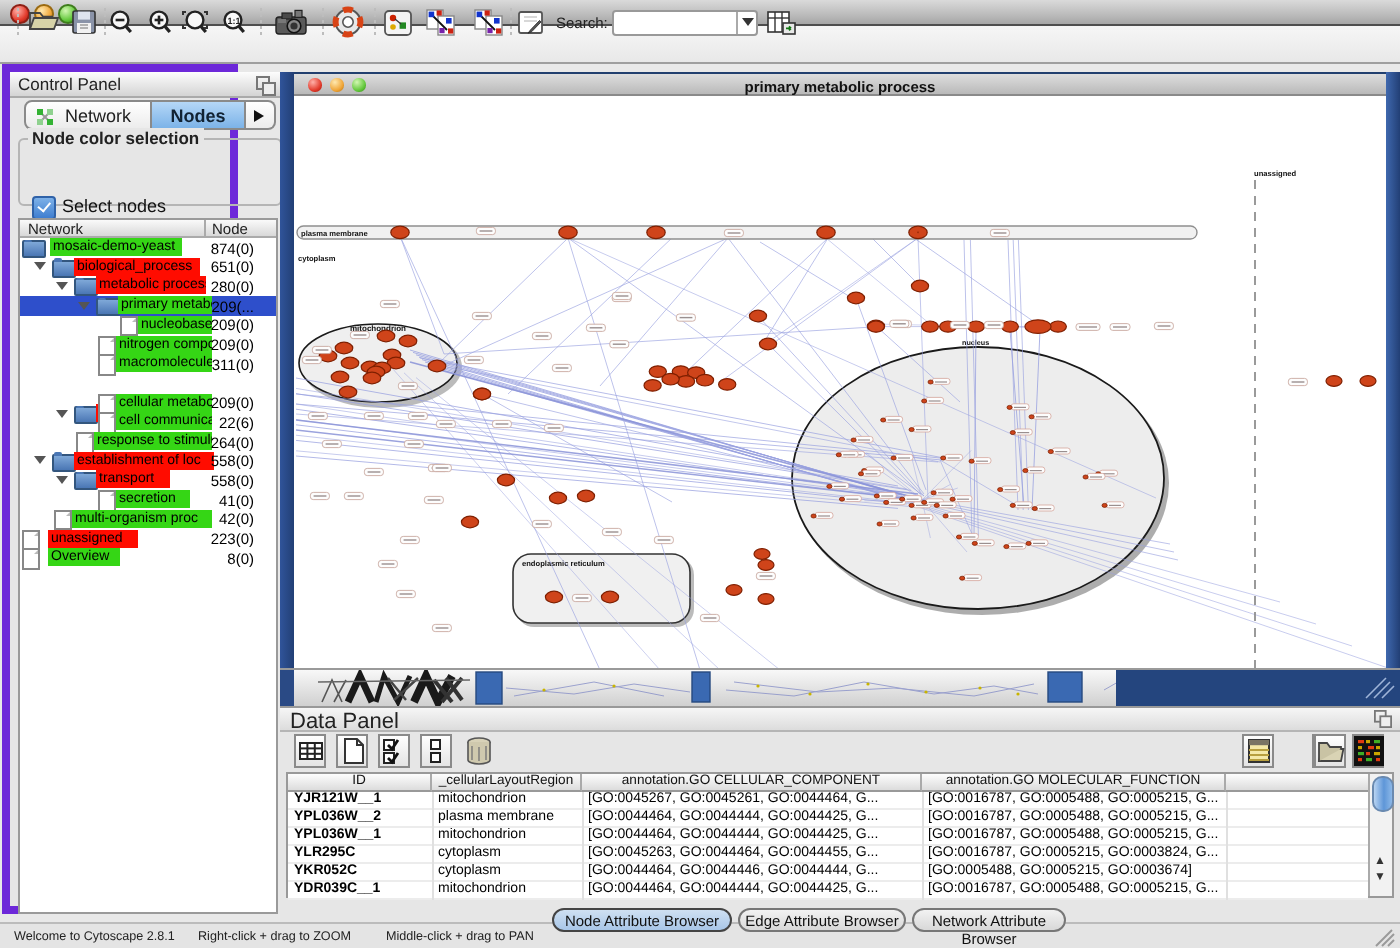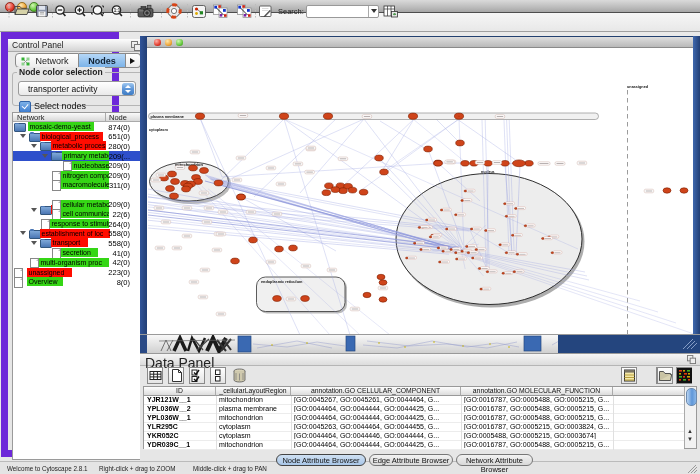--- a/index.html
+++ b/index.html
@@ -8,21 +8,21 @@
   
   #titlebar{left:0;top:0;width:700px;height:12.5px;background:linear-gradient(#dadada,#bcbcbc 60%,#a6a6a6);border-bottom:1.5px solid #4e4e4e;box-sizing:border-box;}
   .tl{width:7.8px;height:7.8px;border-radius:50%;top:2px;}
   .tl.r{background:radial-gradient(circle at 35% 30%,#ffb0a8,#e33d2e 60%,#9e1407);border:0.5px solid #8e2015;}
   .tl.o{background:radial-gradient(circle at 35% 30%,#ffe9b0,#f0a73a 60%,#b36a0a);border:0.5px solid #9a6a12;}
   .tl.g{background:radial-gradient(circle at 35% 30%,#d2f7b2,#66c93f 60%,#2e8711);border:0.5px solid #3f7d1d;}
   #apptitle{width:700px;text-align:center;top:1.5px;font-size:8.5px;color:#1a1a1a;}
   
   #toolbar{left:0;top:12.5px;width:700px;height:19.5px;background:linear-gradient(#f6f6f6,#e8e8e8);border-bottom:1px solid #9f9f9f;box-sizing:border-box;}
   
-  #cp{left:1px;top:32px;width:118px;height:425px;background:#e6e6e6;border:7px solid #6d28d9;box-sizing:border-box;}
+  #cp{left:1px;top:32px;width:118px;height:425px;background:#e6e6e6;border:4px solid #6d28d9;box-sizing:border-box;}
   #cphead{left:0;top:0;width:136px;height:12px;background:linear-gradient(#fdfdfd,#d4d4d4);border-bottom:1px solid #aaa;}
   #cphead span{position:absolute;left:4px;top:1px;font-size:8.5px;color:#222;}
   
   #tabs{left:7px;top:14px;width:126px;height:15px;}
   .tab{position:absolute;top:0;height:15px;box-sizing:border-box;border:1px solid #8a8a8a;font-size:9px;text-align:center;}
   
   #grp{left:4px;top:33px;width:130px;height:32px;border:1px solid #b5b5b5;border-radius:3px;}
   #grplabel{left:9px;top:28px;font-size:8.5px;font-weight:bold;color:#222;background:#e6e6e6;padding:0 2px;}
   #combo{left:10px;top:42px;width:118px;height:15px;background:linear-gradient(#fff,#e9e9e9);border:1px solid #9a9a9a;border-radius:3px;box-sizing:border-box;}
   #combo .txt{position:absolute;left:9px;top:1.5px;font-size:8.5px;color:#111;}
@@ -47,21 +47,21 @@
   .file:before{content:"";position:absolute;right:0;top:0;border-left:2.5px solid transparent;border-bottom:2.5px solid #bbb;}
   
   #mdi{left:140px;top:32px;width:560px;height:321px;background:#e9e9e9;}
   #netwin{left:0px;top:4px;width:560px;height:317px;background:#fff;}
   #nettitle{left:6px;top:0;width:548px;height:11px;background:linear-gradient(#dedede,#b9b9b9);border-bottom:1px solid #8a8a8a;box-sizing:border-box;}
   #nettitle .t{position:absolute;left:0;width:546px;text-align:center;top:1.5px;font-size:7.5px;font-weight:bold;color:#111;}
   .tl2{width:6.5px;height:6.5px;border-radius:50%;top:2px;}
   
   #dp{left:140px;top:353px;width:560px;height:108px;z-index:5;background:#e6e6e6;border-top:1px solid #999;box-sizing:border-box;}
   #dphead{left:0;top:0;width:560px;height:11px;background:linear-gradient(#f6f6f6,#dcdcdc);border-bottom:1px solid #b5b5b5;}
-  #dphead span{position:absolute;left:5px;top:1px;font-size:14px;color:#222;}
+  #dphead span{position:absolute;left:5px;top:1px;font-size:11px;color:#222;}
   .dbtn{position:absolute;top:13px;width:16px;height:16.5px;background:linear-gradient(#fefefe,#e4e4e4);border:1px solid #8a8a8a;box-sizing:border-box;}
   #dtable{left:3px;top:32px;width:554px;height:63px;background:#fff;border:1px solid #999;box-sizing:border-box;}
   .th{position:absolute;top:0;height:8.5px;background:linear-gradient(#fdfdfd,#dcdcdc);border-right:1px solid #aaa;border-bottom:1px solid #999;box-sizing:border-box;font-size:6.8px;text-align:center;color:#111;}
   .td{position:absolute;font-size:7px;color:#000;white-space:nowrap;overflow:hidden;}
   .dtab{position:absolute;top:100px;height:11.5px;border:1px solid #777;border-radius:6px;background:linear-gradient(#f2f2f2,#d8d8d8);font-size:7.5px;text-align:center;color:#111;box-sizing:border-box;}
   
   #status{left:0;top:461px;width:700px;height:13px;background:#e4e4e4;border-top:1px solid #bbb;box-sizing:border-box;font-size:6.3px;color:#222;}
 </style>
 </head>
 <body>
@@ -192,24 +192,20 @@
             <rect x="0.5" y="5.5" width="3" height="3" fill="#8fd18f"></rect>
           </svg>
         <span style="position:relative;top:1.5px;left:5px;color:#222;">Network</span></div>
       <div class="tab" style="left:64px;width:47px;background:linear-gradient(#b5d7f7,#7cb3e8);border-left:none;font-weight:bold;color:#123;"><span style="position:relative;top:1.5px;">Nodes</span></div>
       <div class="tab" style="left:111px;width:15px;background:linear-gradient(#fff,#ececec);border-left:none;border-radius:0 4px 4px 0;">
         <span style="position:absolute;left:4px;top:3.5px;width:0;height:0;border-top:3.5px solid transparent;border-bottom:3.5px solid transparent;border-left:5px solid #111;"></span>
         </div>
     </div>
     <div id="grp" class="abs"></div>
     <div id="grplabel" class="abs">Node color selection</div>
-    <div id="combo" class="abs">
-        <span class="txt">transporter activity</span>
-        <span class="btn"></span>
-      </div>
     <div id="chk" class="abs"></div>
     <div id="chklabel" class="abs">Select nodes</div>
     <div id="tree" class="abs">
       <div id="treehead">
           <span style="position:absolute;left:4px;top:0.5px;">Network</span>
           <span style="position:absolute;left:96px;top:0.5px;">Node</span>
           <span style="position:absolute;left:92px;top:0;width:1px;height:8px;background:#aaa;"></span>
         </div>
       <div class="trow" style="top:9.0px;">
           <span class="fold" style="left:0.5px;"></span>
@@ -306,20 +302,21 @@
   </div>
 
   <div id="mdi" class="abs">
     <div class="abs" style="left:0;top:4px;width:7px;height:298px;background:linear-gradient(90deg,#30549a,#223f75);"></div>
     <div class="abs" style="left:553px;top:4px;width:7px;height:298px;background:linear-gradient(90deg,#3f68ae,#223f75);"></div>
     <div id="netwin" class="abs" style="left:7px;top:4px;width:546px;height:298px;background:#fff;border-top:1px solid #22406f;box-sizing:border-box;">
       <div id="nettitle" class="abs" style="left:0;top:0;width:546px;">
         <span class="abs tl2" style="left:7px;background:radial-gradient(circle at 35% 30%,#ffb0a8,#e33d2e 60%,#9e1407);"></span>
         <span class="abs tl2" style="left:18px;background:radial-gradient(circle at 35% 30%,#ffe9b0,#f0a73a 60%,#b36a0a);"></span>
         <span class="abs tl2" style="left:29px;background:radial-gradient(circle at 35% 30%,#d2f7b2,#66c93f 60%,#2e8711);"></span>
+        <span class="t">primary metabolic process</span>
       </div>
       <svg class="abs" style="left:0px;top:11px;" width="546" height="287" viewBox="147 47 546 287" font-family="Liberation Sans, sans-serif">
           <ellipse cx="191" cy="182.5" rx="40" ry="20.5" fill="rgba(60,60,60,0.35)"></ellipse>
 <ellipse cx="189" cy="180.5" rx="39.5" ry="19.5" fill="#efefef" stroke="#1a1a1a" stroke-width="0.8"></ellipse>
 <text x="175" y="164.5" font-size="4" font-weight="bold" fill="#111">mitochondrion</text>
 <ellipse cx="491" cy="240.5" rx="93.5" ry="66" fill="rgba(50,50,50,0.4)"></ellipse>
 <ellipse cx="489" cy="238" rx="93" ry="65.5" fill="#ededed" stroke="#1a1a1a" stroke-width="0.9"></ellipse>
 <text x="481" y="171.5" font-size="3.6" font-weight="bold" fill="#111">nucleus</text>
 <rect x="258" y="277.5" width="89" height="35" rx="9" fill="rgba(60,60,60,0.35)"></rect>
 <rect x="256.5" y="276" width="88.5" height="34.5" rx="9" fill="#f0f0f0" stroke="#333" stroke-width="0.8"></rect>

